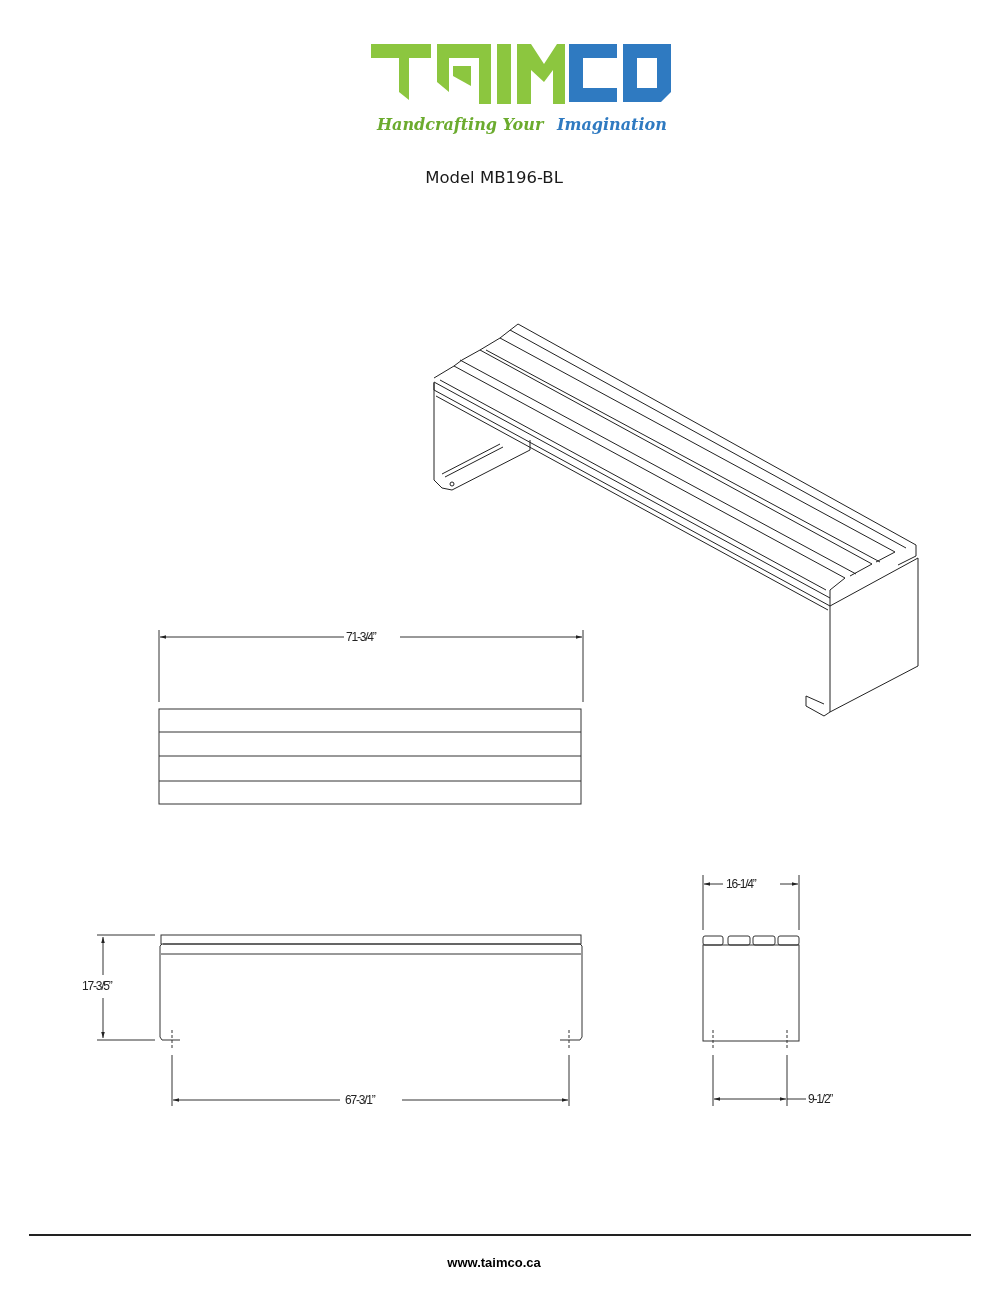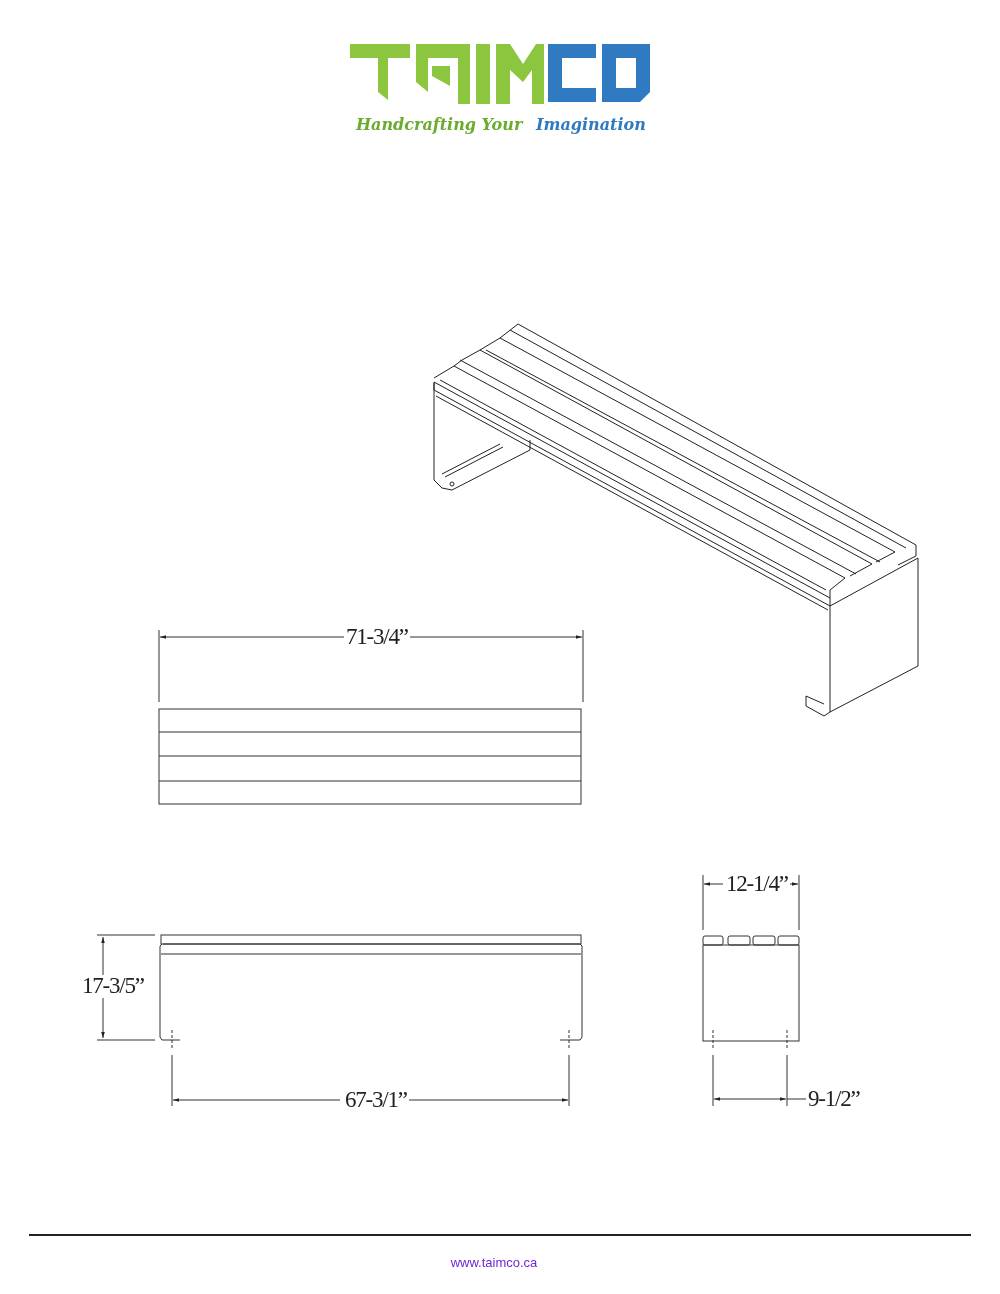--- a/index.html
+++ b/index.html
@@ -1,33 +1,33 @@
 <!DOCTYPE html>
 <html><head>
   <meta charset="utf-8">
   <style>
     html, body { margin: 0; padding: 0; background: #ffffff; }
     body {
       width: 1000px; height: 1294px; position: relative; overflow: hidden;
       font-family: "Liberation Sans", sans-serif; color: #111;
     }
-    .logo { position: absolute; left: 348px; top: 42px; width: 305px; height: 95px; }
+    .logo { position: absolute; left: 369px; top: 42px; width: 305px; height: 95px; }
     .title-block {
       position: absolute; left: 0; top: 166px; width: 988px; text-align: center;
       font-family: "DejaVu Sans", sans-serif; font-size: 16.5px; line-height: 23px; color: #1a1a1a;
     }
     .drawing { position: absolute; left: 0; top: 0; width: 1000px; height: 1294px; }
     .dim-label {
-      position: absolute; font-family: Liberation Serif, serif; font-size: 23px;
+      position: absolute; font-family: Liberation Sans, sans-serif; font-size: 12px;
       letter-spacing: -1.2px; color: #222; background: #fff; padding: 0 2px; line-height: 18px;
     }
     .footer-rule { position: absolute; left: 29px; top: 1234px; width: 942px; height: 2px; background: #222; }
     .footer-url {
       position: absolute; left: 0; top: 1255px; width: 988px; text-align: center;
-      font-family: "Liberation Sans", sans-serif; font-weight: normal; font-size: 13px; color: #6d28d9;
+      font-family: "Liberation Sans", sans-serif; font-weight: bold; font-size: 13px; color: #000000;
     }
   </style>
 </head>
 <body>
 
 <div class="logo">
   <svg width="305" height="95" viewBox="0 0 305 95">
     <g fill="#8cc63f">
 
       <polygon points="2,2 62,2 62,16 40,16 40,58 30,50 30,16 2,16"></polygon>
@@ -45,20 +45,21 @@
 
       <polygon points="254,2 302,2 302,50 292,60 254,60"></polygon>
     </g>
     <rect x="268" y="16" width="20" height="30" fill="#fff"></rect>
     <text x="8" y="88" font-family="DejaVu Serif, serif" font-style="italic" font-weight="bold" font-size="16" fill="#6bab2e">Handcrafting Your</text>
     <text x="188" y="88" font-family="DejaVu Serif, serif" font-style="italic" font-weight="bold" font-size="16" fill="#2f7ac1">Imagination</text>
   </svg>
 </div>
 
 <div class="title-block">
+  <div>Model MB196-BL</div>
 </div>
 
 <svg class="drawing" viewBox="0 0 1000 1294">
   <defs>
     <marker id="arr" viewBox="0 0 10 10" refX="10" refY="5" markerWidth="10" markerHeight="6" orient="auto-start-reverse">
       <path d="M0,2 L10,5 L0,8 z" fill="#222"></path>
     </marker>
   </defs>
 
   <g stroke="#222" stroke-width="1" fill="none" stroke-linejoin="round">
@@ -129,17 +130,17 @@
     <line x1="713" y1="1055" x2="713" y2="1106"></line>
     <line x1="787" y1="1055" x2="787" y2="1106"></line>
     <line x1="714" y1="1099" x2="786" y2="1099" marker-start="url(#arr)" marker-end="url(#arr)"></line>
     <line x1="787" y1="1099" x2="806" y2="1099"></line>
   </g>
 </svg>
 
 <div class="dim-label" style="left:344px; top:628px;">71-3/4”</div>
 <div class="dim-label" style="left:80px; top:977px;">17-3/5”</div>
 <div class="dim-label" style="left:343px; top:1091px;">67-3/1”</div>
-<div class="dim-label" style="left:724px; top:875px;">12-1/4”</div>
+<div class="dim-label" style="left:724px; top:875px;">16-1/4”</div>
 <div class="dim-label" style="left:806px; top:1090px;">9-1/2”</div>
 
 <div class="footer-rule"></div>
 <div class="footer-url">www.taimco.ca</div>
 
 </body></html>

